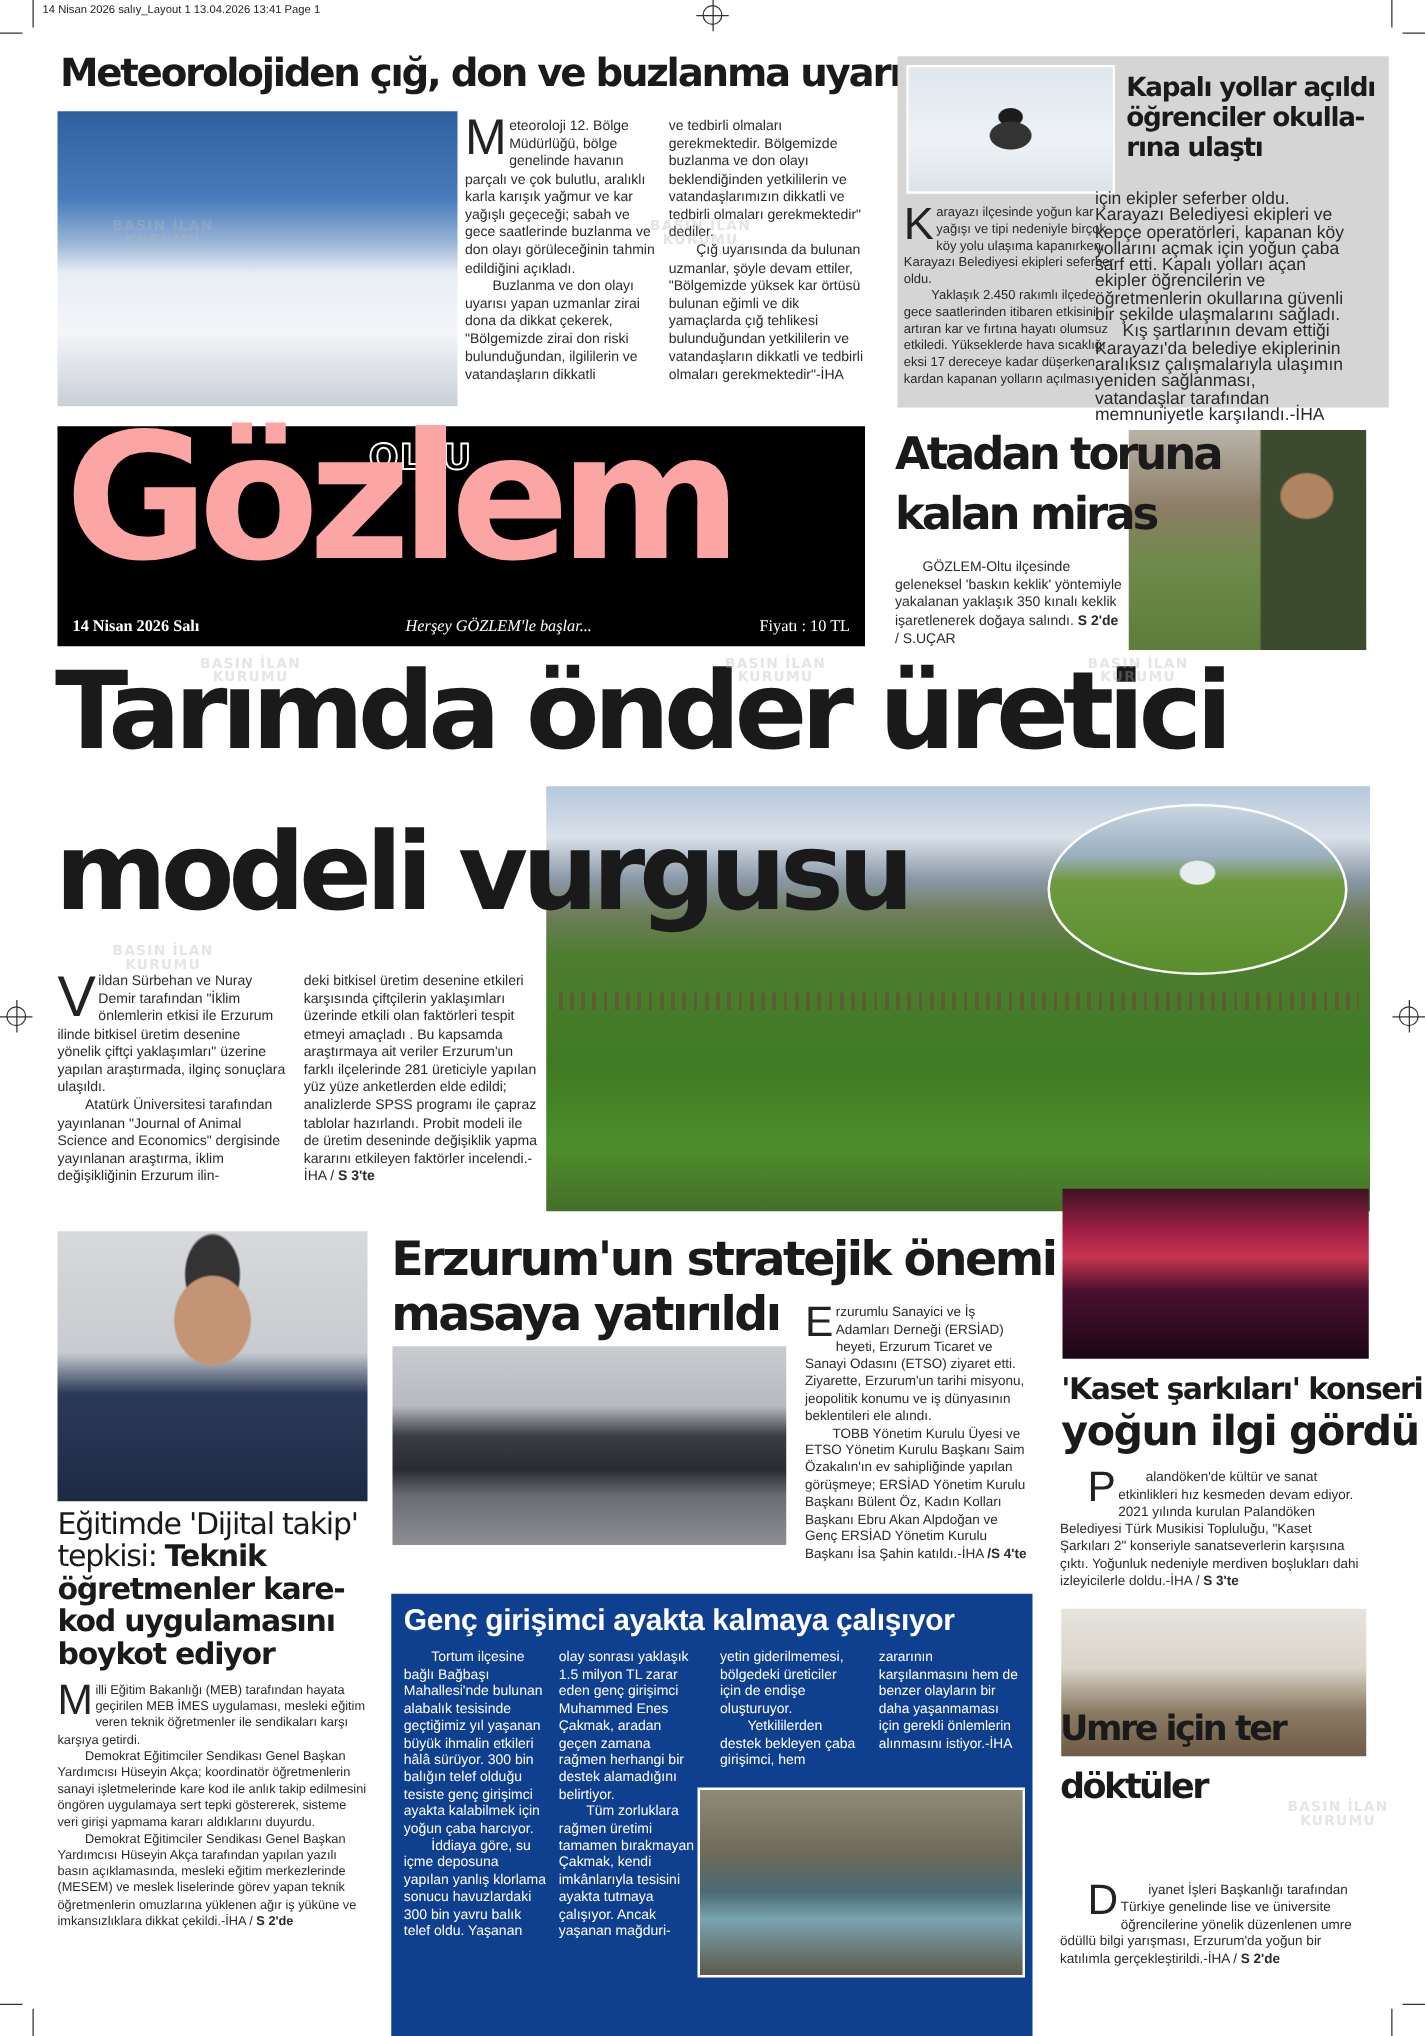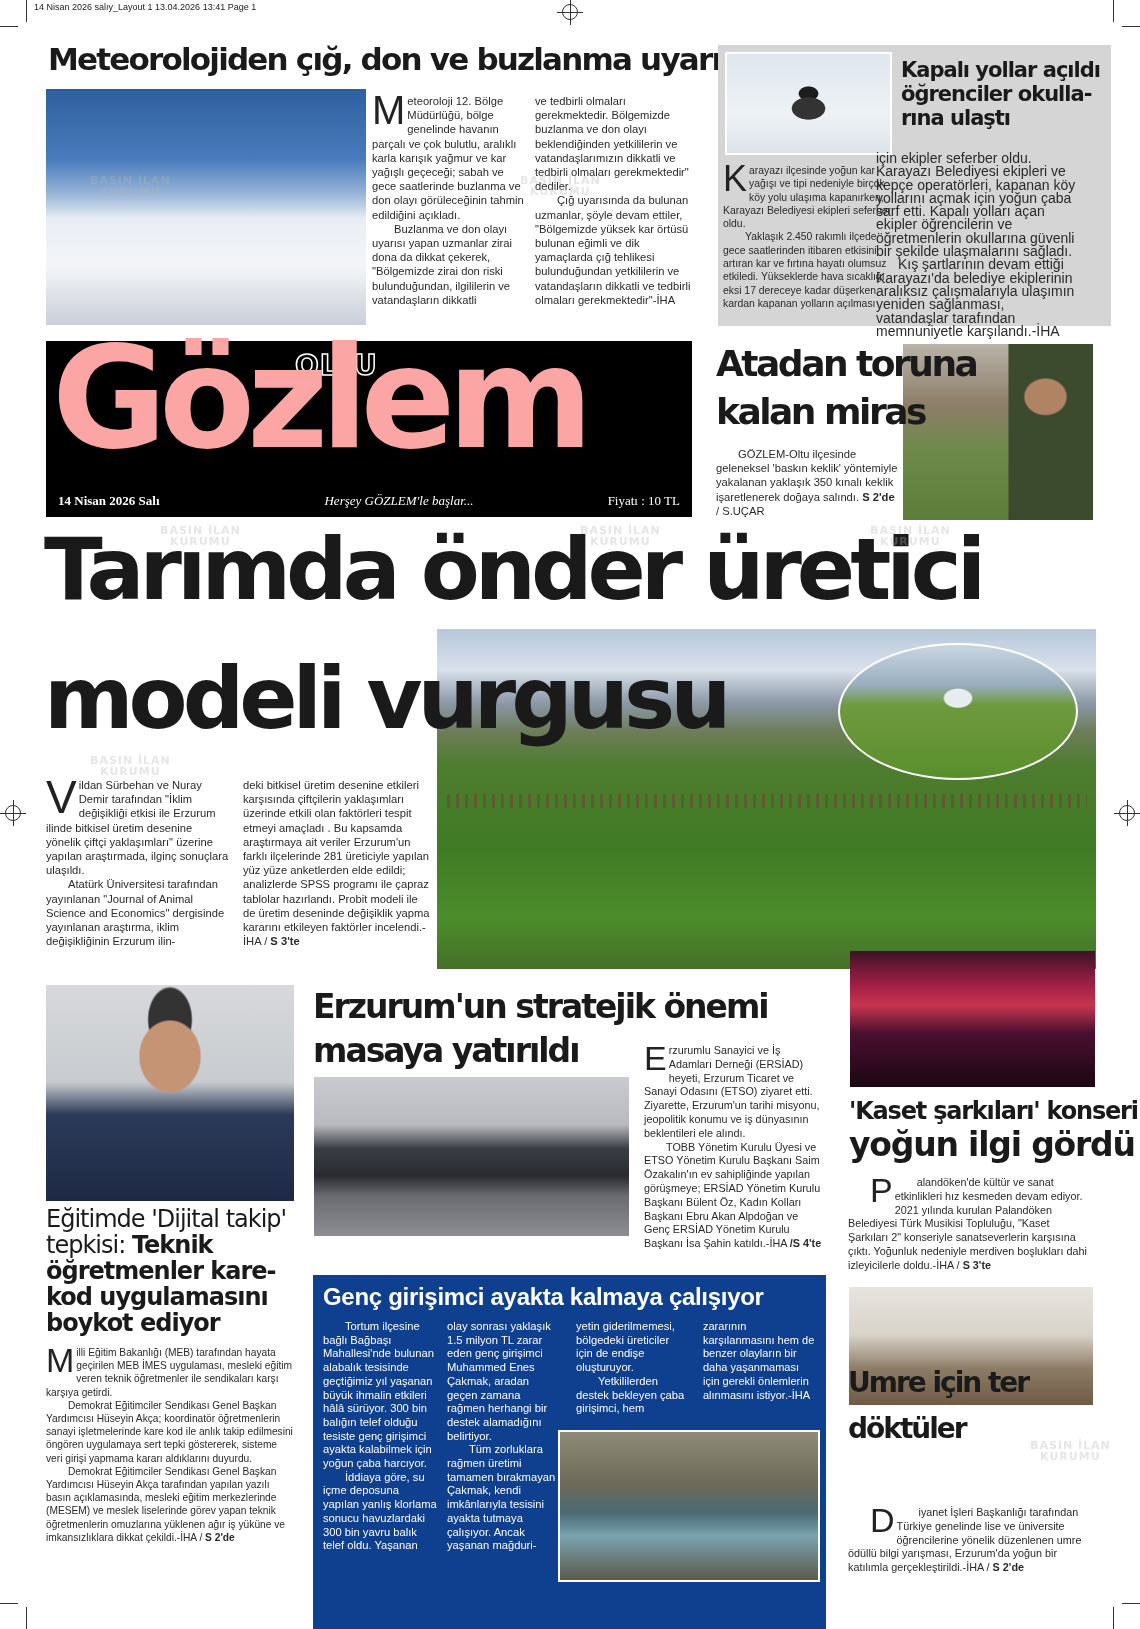--- a/index.html
+++ b/index.html
@@ -105,28 +105,28 @@
   <p><span>GÖZLEM-Oltu ilçesinde geleneksel 'baskın keklik' yöntemiyle yakalanan yaklaşık 350 kınalı keklik işaretlenerek doğaya salındı.</span> <span class="ref">S 2'de</span><span> / S.UÇAR</span></p>
 </div>
 
 <div class="abs hl" style="left:44px;top:526px;font-size:86px;line-height:1;letter-spacing:-5px;white-space:nowrap">Tarımda önder üretici</div>
 <div class="abs photo ph-cows" style="left:437px;top:629px;width:659px;height:340px">
   <div class="abs ph-herd" style="left:10px;top:165px;width:640px"></div>
 </div>
 <div class="abs photo ph-oval" style="left:838px;top:643px;width:240px;height:137px"></div>
 <div class="abs hl" style="left:44px;top:655px;font-size:86px;line-height:1;letter-spacing:-5px;white-space:nowrap">modeli vurgusu</div>
 <div class="abs body" style="left:46px;top:778px;width:183px">
-  <p class="first"><span class="drop" style="font-size:46px;line-height:36px">V</span><span>ildan Sürbehan ve Nuray Demir tarafından "İklim değişikliği etkisi ile Erzurum ilinde bitkisel üretim desenine yönelik çiftçi yaklaşımları" üzerine yapılan araştırmada, ilginç sonuçlara ulaşıldı.</span></p>
+  <p class="first"><span class="drop" style="font-size:46px;line-height:36px">V</span><span>ildan Sürbehan ve Nuray Demir tarafından "İklim önlemlerin etkisi ile Erzurum ilinde bitkisel üretim desenine yönelik çiftçi yaklaşımları" üzerine yapılan araştırmada, ilginç sonuçlara ulaşıldı.</span></p>
   <p>Atatürk Üniversitesi tarafından yayınlanan "Journal of Animal Science and Economics" dergisinde yayınlanan araştırma, iklim değişikliğinin Erzurum ilin-</p>
 </div>
 <div class="abs body" style="left:243px;top:778px;width:187px">
   <p class="first"><span>deki bitkisel üretim desenine etkileri karşısında çiftçilerin yaklaşımları üzerinde etkili olan faktörleri tespit etmeyi amaçladı . Bu kapsamda araştırmaya ait veriler Erzurum'un farklı ilçelerinde 281 üreticiyle yapılan yüz yüze anketlerden elde edildi; analizlerde SPSS programı ile çapraz tablolar hazırlandı. Probit modeli ile de üretim deseninde değişiklik yapma kararını etkileyen faktörler incelendi.-İHA / </span><span class="ref">S 3'te</span></p>
 </div>
 
-<div class="abs hl" style="left:313px;top:985px;font-size:33px;line-height:44px;letter-spacing:-2px;white-space:nowrap">
+<div class="abs hl" style="left:313px;top:985px;font-size:38px;line-height:44px;letter-spacing:-2px;white-space:nowrap">
   <div>Erzurum'un stratejik önemi</div>
   <div>masaya yatırıldı</div>
 </div>
 <div class="abs photo ph-meeting" style="left:314px;top:1077px;width:315px;height:159px"></div>
 <div class="abs body" style="left:644px;top:1044px;width:180px;font-size:10.8px;line-height:13.8px">
   <p class="first"><span class="drop" style="font-size:34px;line-height:27px">E</span><span>rzurumlu Sanayici ve İş Adamları Derneği (ERSİAD) heyeti, Erzurum Ticaret ve Sanayi Odasını (ETSO) ziyaret etti. Ziyarette, Erzurum'un tarihi misyonu, jeopolitik konumu ve iş dünyasının beklentileri ele alındı.</span></p>
   <p><span>TOBB Yönetim Kurulu Üyesi ve ETSO Yönetim Kurulu Başkanı Saim Özakalın'ın ev sahipliğinde yapılan görüşmeye; ERSİAD Yönetim Kurulu Başkanı Bülent Öz, Kadın Kolları Başkanı Ebru Akan Alpdoğan ve Genç ERSİAD Yönetim Kurulu Başkanı İsa Şahin katıldı.-İHA </span><span class="ref">/S 4'te</span></p>
 </div>
 
 <div class="abs photo ph-concert" style="left:850px;top:951px;width:245px;height:136px"></div>

